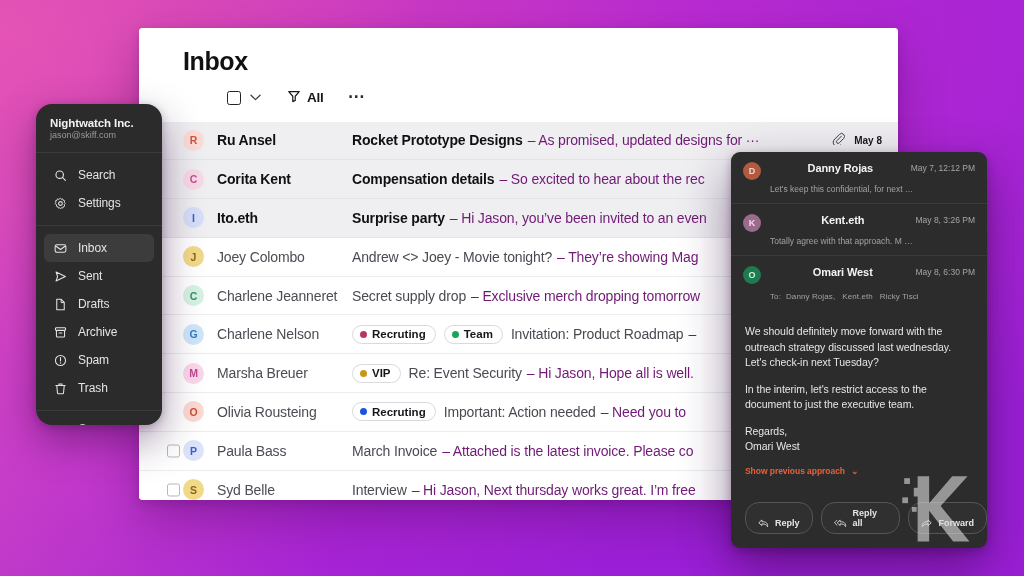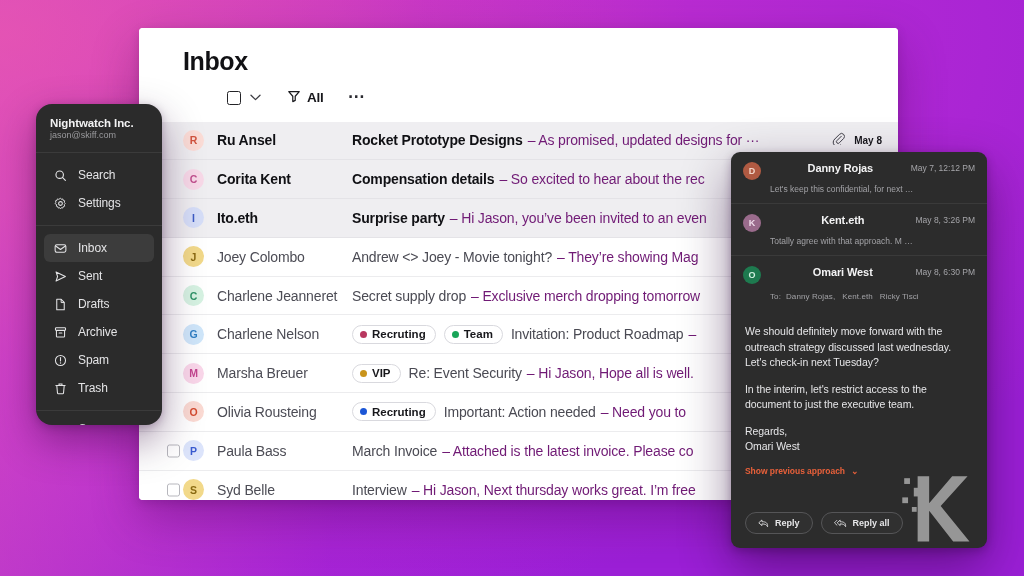--- a/index.html
+++ b/index.html
@@ -480,20 +480,28 @@
     </div>
     <div class="th-btn">
       <span>
         <svg width="13" height="9" viewBox="0 0 17 11">
             <path d="M4.2 1L.6 4.6l3.6 3.4" fill="none" stroke="#e6e6e8" stroke-width="1.1" stroke-linejoin="round"></path>
             <path d="M8 1L4.2 4.6l3.8 3.6V6c4 0 6 1 7.2 3.6C15.5 5 13.4 3.2 8 3.2z" fill="none" stroke="#e6e6e8" stroke-width="1.1" stroke-linejoin="round"></path>
           </svg>
       </span>
       <span>Reply all</span>
     </div>
+    <div class="th-btn">
+      <span>
+        <svg width="11" height="9" viewBox="0 0 14 11">
+            <path d="M9 1l4 3.6-4 3.6V6C5 6 3 7 1.8 9.6 1.5 5 3.6 3.2 9 3.2z" fill="none" stroke="#e6e6e8" stroke-width="1.1" stroke-linejoin="round"></path>
+          </svg>
+      </span>
+      <span>Forward</span>
+    </div>
   </div>
 
   <svg id="watermark" viewBox="0 0 100 80">
     <path d="M34 8 L46 8 L46 36 L70 8 L86 8 L58 39 L88 76 L71 76 L46 44 L46 76 L34 76 Z" fill="#d8d8d8"></path>
     <rect x="20" y="10" width="6" height="6" fill="#d8d8d8"></rect>
     <rect x="30" y="20" width="9" height="9" fill="#d8d8d8"></rect>
     <rect x="18" y="30" width="6" height="6" fill="#d8d8d8"></rect>
     <rect x="28" y="40" width="5" height="5" fill="#d8d8d8"></rect>
   </svg>
 </div>

